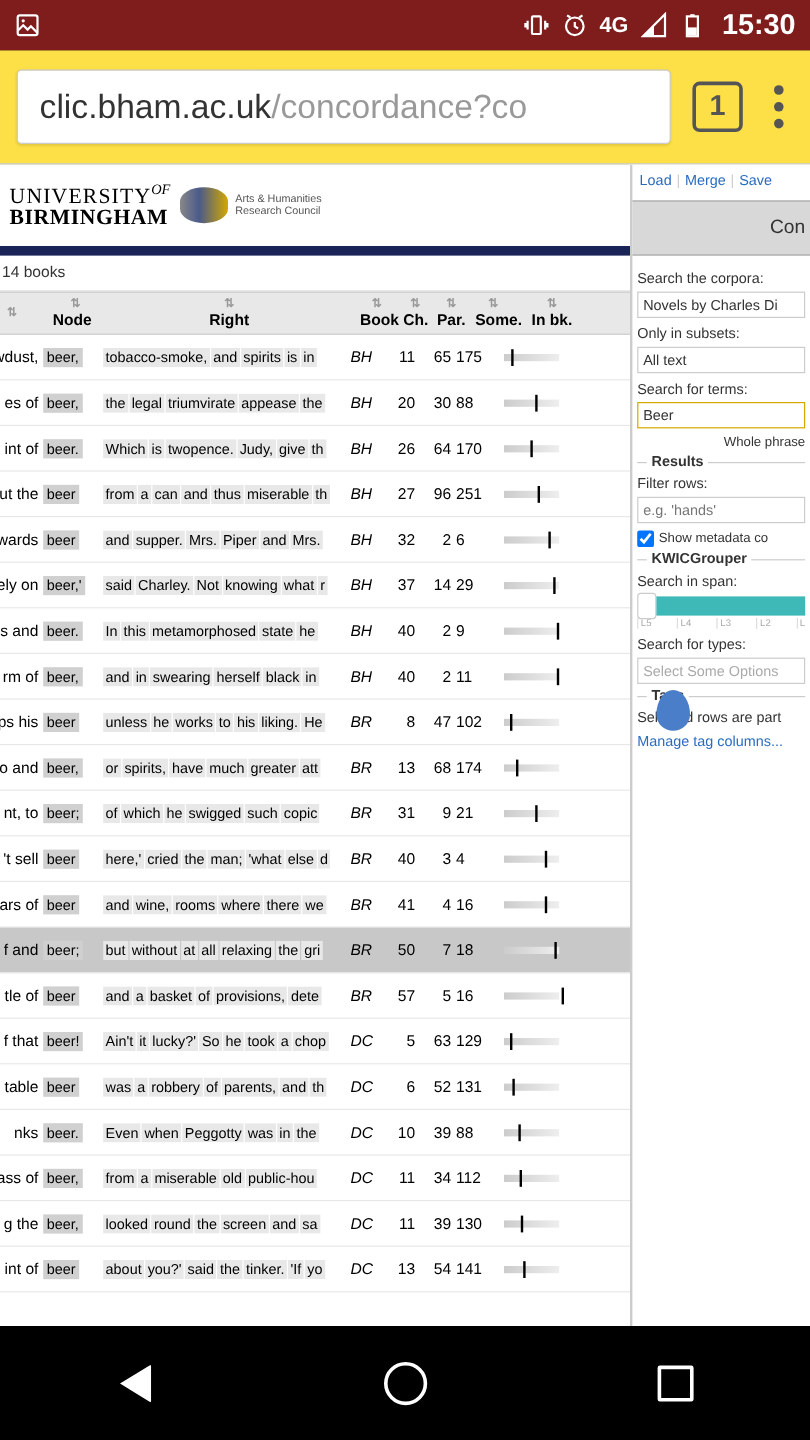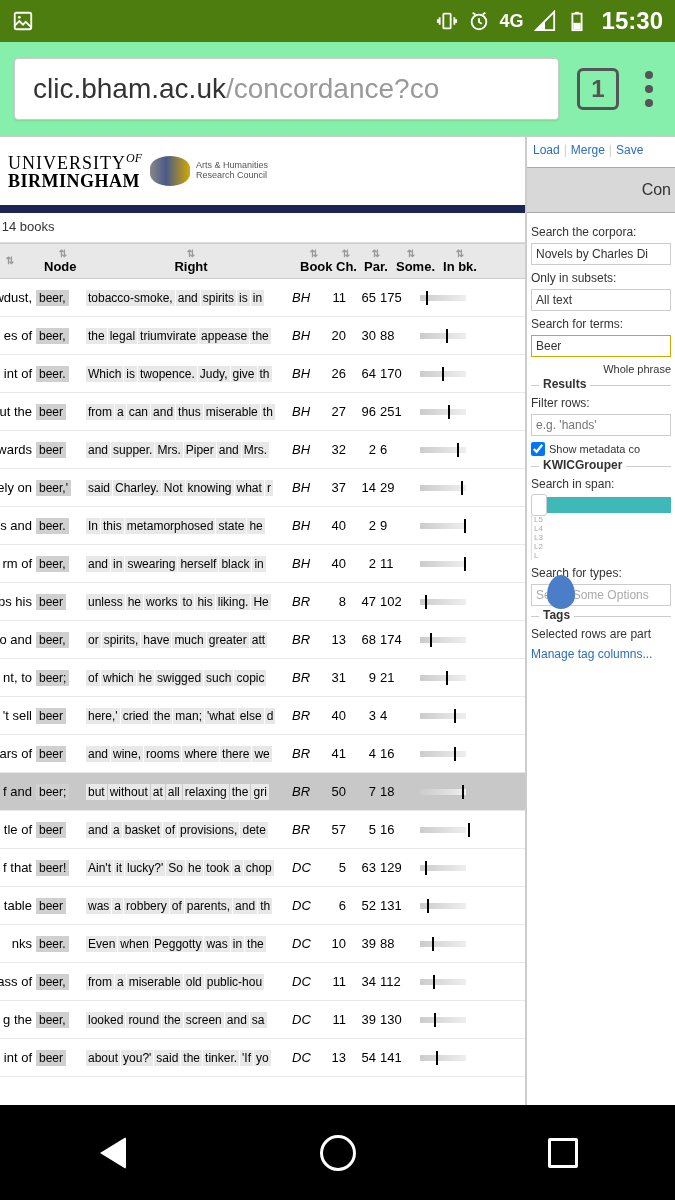--- a/index.html
+++ b/index.html
@@ -1,26 +1,26 @@
 <!DOCTYPE html>
 <html><head>
 <meta charset="utf-8">
 <style>
   * { box-sizing: border-box; margin: 0; padding: 0; }
   html, body { width: 675px; height: 1200px; font-family: Arial, sans-serif; overflow: hidden; background: #000; }
   
   
-  .status-bar { height: 42px; background: #4d7c0f; color: #fff; display: flex; align-items: center; padding: 0 12px; }
+  .status-bar { height: 42px; background: #7f1d1d; color: #fff; display: flex; align-items: center; padding: 0 12px; }
   .status-left { flex: 1; display: flex; align-items: center; gap: 8px; }
   .status-right { display: flex; align-items: center; gap: 10px; font-size: 20px; }
   .status-icon { width: 22px; height: 22px; fill: #fff; }
   .status-time { font-size: 24px; font-weight: 700; margin-left: 4px; }
   
   
-  .browser-bar { height: 95px; background: #86efac; display: flex; align-items: center; padding: 0 14px; gap: 18px; border-bottom: 1px solid #ccc; }
+  .browser-bar { height: 95px; background: #fde047; display: flex; align-items: center; padding: 0 14px; gap: 18px; border-bottom: 1px solid #ccc; }
   .url-box { flex: 1; height: 62px; background: #fff; border: 1px solid #ccc; border-radius: 4px; display: flex; align-items: center; padding: 0 18px; font-size: 28px; color: #333; overflow: hidden; white-space: nowrap; box-shadow: 0 1px 2px rgba(0,0,0,0.1); }
   .url-gray { color: #999; }
   .tab-count { width: 42px; height: 42px; border: 3px solid #555; border-radius: 6px; display: flex; align-items: center; justify-content: center; font-size: 24px; font-weight: bold; color: #555; }
   .menu-dots { display: flex; flex-direction: column; gap: 6px; padding: 0 8px; }
   .menu-dots span { width: 8px; height: 8px; background: #555; border-radius: 50%; }
   
   
   .content { height: 968px; background: #fff; display: flex; position: relative; overflow: hidden; }
   
   
@@ -77,21 +77,21 @@
   .p-input { width: 100%; border: 1px solid #ccc; padding: 3px 4px; font-size: 12px; background: #fff; color: #333; }
   .p-input.gold { border: 1px solid #d4a800; }
   .p-input.ph { color: #aaa; }
   .p-check { display: flex; align-items: center; gap: 4px; margin-top: 6px; font-size: 11px; }
   .p-check input { width: 14px; height: 14px; }
   .fieldset { border-top: 1px solid #ccc; margin-top: 10px; padding-top: 4px; position: relative; }
   .legend { position: absolute; top: -9px; left: 8px; background: #fff; padding: 0 4px; font-weight: bold; font-size: 12px; }
   .slider { width: 100%; height: 16px; display: flex; align-items: center; margin-top: 6px; }
   .slider-thumb { width: 16px; height: 22px; background: #fff; border: 1px solid #ccc; border-radius: 3px; }
   .slider-track { flex: 1; height: 16px; background: #3fb8b8; }
-  .slider-labels { display: flex; justify-content: space-between; font-size: 8px; color: #aaa; margin-top: 2px; flex-direction: column; }
+  .slider-labels { display: flex; justify-content: space-between; font-size: 8px; color: #aaa; margin-top: 2px; }
   .slider-labels span { border-left: 1px solid #ddd; padding-left: 2px; }
   .link { color: #2a6dbf; }
   .tear { position: absolute; right: 100px; top: 438px; width: 28px; height: 34px; background: #4a7ec8; border-radius: 50% 50% 50% 50% / 60% 60% 40% 40%; transform: rotate(0deg); z-index: 5; }
   
   
   .navbar { height: 95px; background: #000; display: flex; align-items: center; justify-content: space-around; }
   .nav-btn { width: 48px; height: 48px; display: flex; align-items: center; justify-content: center; }
   .nav-tri { width: 0; height: 0; border-top: 16px solid transparent; border-bottom: 16px solid transparent; border-right: 26px solid #fff; border-radius: 2px; }
   .nav-circ { width: 36px; height: 36px; border: 3px solid #fff; border-radius: 50%; }
   .nav-sq { width: 30px; height: 30px; border: 3px solid #fff; border-radius: 2px; }

